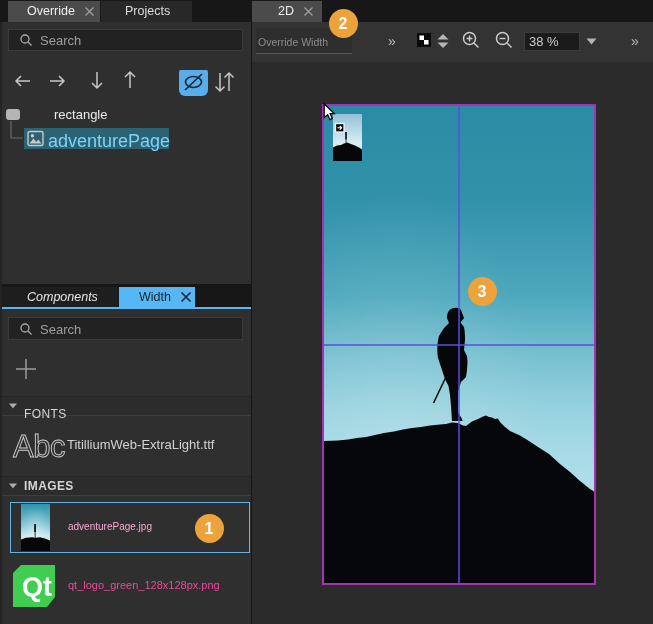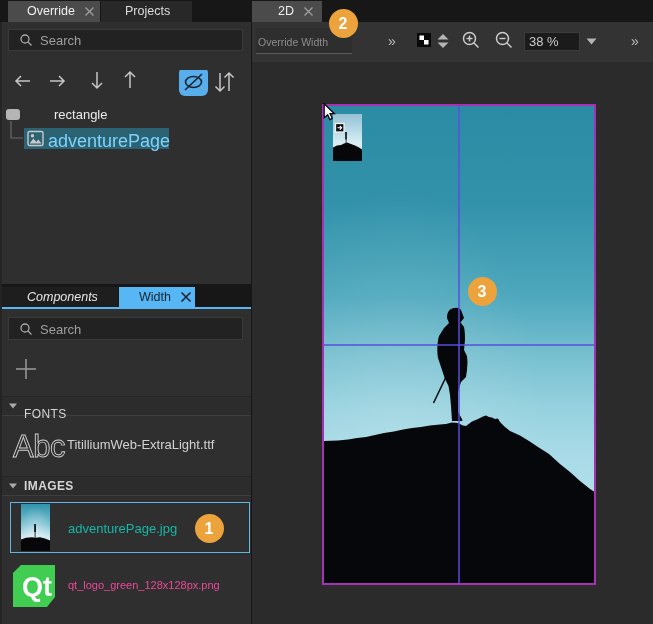--- a/index.html
+++ b/index.html
@@ -128,21 +128,21 @@
         <stop offset="1" stop-color="#ffffff" stop-opacity="0"></stop>
       </radialGradient>
     </defs>
     <rect x="0" y="0" width="29" height="47" fill="url(#tsky)"></rect>
     <rect x="0" y="0" width="29" height="47" fill="url(#tglow)"></rect>
     <path d="M0,35.5 L5,33.8 L11,33.2 L14.5,33.8 L19,33.2 L24,34.5 L29,36.5 L29,47 L0,47 Z" fill="#070709"></path>
     <circle cx="14" cy="21" r="1.1" fill="#070709"></circle>
     <rect x="13.2" y="21.8" width="1.7" height="6.2" fill="#070709"></rect>
     <rect x="13.7" y="27.8" width="0.8" height="6" fill="#070709"></rect>
   </svg>
-  <div class="abs" style="left:68px;top:521px;color:#14b8a6;font-size:13px;">adventurePage.jpg</div>
+  <div class="abs" style="left:68px;top:521px;color:#f9a8d4;font-size:10px;">adventurePage.jpg</div>
   <div class="badge" style="left:194.5px;top:513.5px;">1</div>
 
   <svg class="abs" style="left:13px;top:565px;" width="42" height="42" viewBox="0 0 42 42">
     <path d="M8,0 L42,0 L42,32 L34,42 L0,42 L0,8 Z" fill="#41cd52"></path>
     <text x="9" y="31" font-family="Liberation Sans, sans-serif" font-size="27" font-weight="bold" fill="#ffffff">Qt</text>
   </svg>
   <div class="abs" style="left:68px;top:579px;color:#ec4899;font-size:11px;">qt_logo_green_128x128px.png</div>
 
   <div class="abs" style="left:251px;top:0;width:1px;height:624px;background:#161616;"></div>
 

